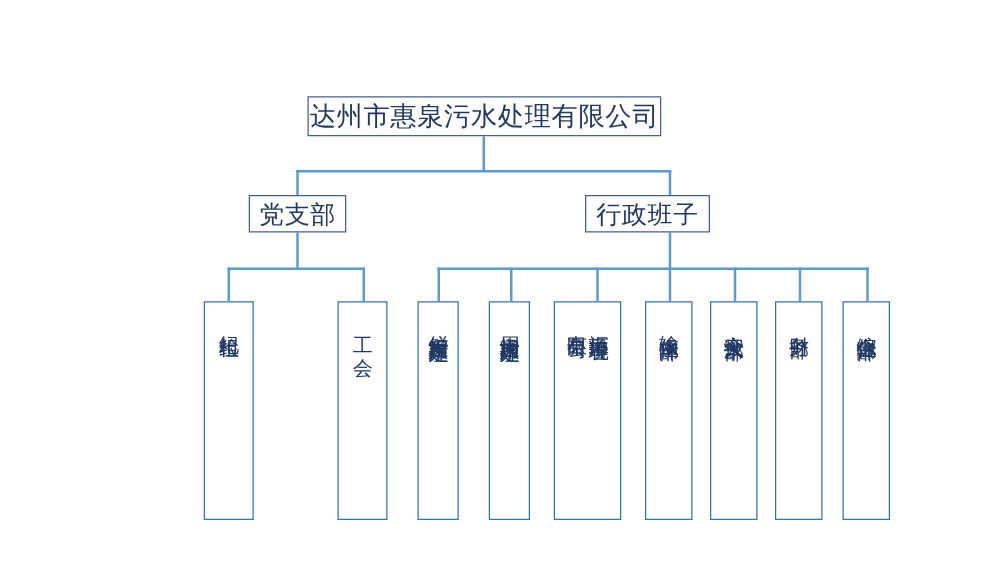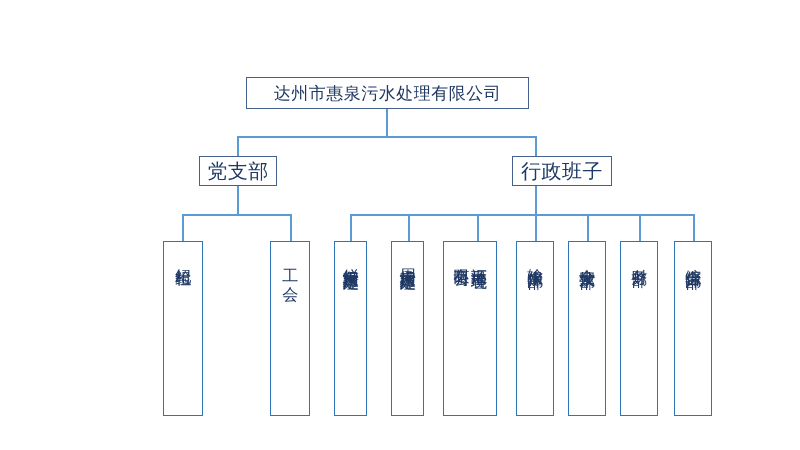--- a/index.html
+++ b/index.html
@@ -34,21 +34,21 @@
     box-sizing: border-box;
     background: #ffffff;
     color: #1f3864;
   }
   
   .node.h-node {
     border: 1.4px solid #44608c;
     display: flex;
     align-items: center;
     justify-content: center;
-    font-size: 17px;
+    font-size: 21px;
     letter-spacing: 0.5px;
     white-space: nowrap;
   }
   .node.h-node.level2 {
     font-size: 20px;
   }
   
   .node.v-node {
     border: 1.4px solid #2e75b6;
     display: flex;
@@ -82,21 +82,21 @@
   <div class="conn h" style="left:237px; top:136px; width:300px; height:2px;"></div>
 
   <div class="conn v" style="left:237px; top:136px; width:2px; height:20px;"></div>
 
   <div class="conn v" style="left:535px; top:136px; width:2px; height:20px;"></div>
 
   <div class="node h-node level2" style="left:199px; top:156px; width:78px; height:30px;">
     <span>党支部</span>
   </div>
 
-  <div class="node h-node level2" style="left:512px; top:156px; width:100px; height:30px;">
+  <div class="node h-node level2" style="left:468px; top:156px; width:100px; height:30px;">
     <span>行政班子</span>
   </div>
 
   <div class="conn v" style="left:237px; top:186px; width:2px; height:29px;"></div>
   <div class="conn h" style="left:182px; top:214px; width:110px; height:2px;"></div>
   <div class="conn v" style="left:182px; top:214px; width:2px; height:27px;"></div>
   <div class="conn v" style="left:290px; top:214px; width:2px; height:27px;"></div>
 
   <div class="conn v" style="left:535px; top:186px; width:2px; height:29px;"></div>
   <div class="conn h" style="left:350px; top:214px; width:345px; height:2px;"></div>

